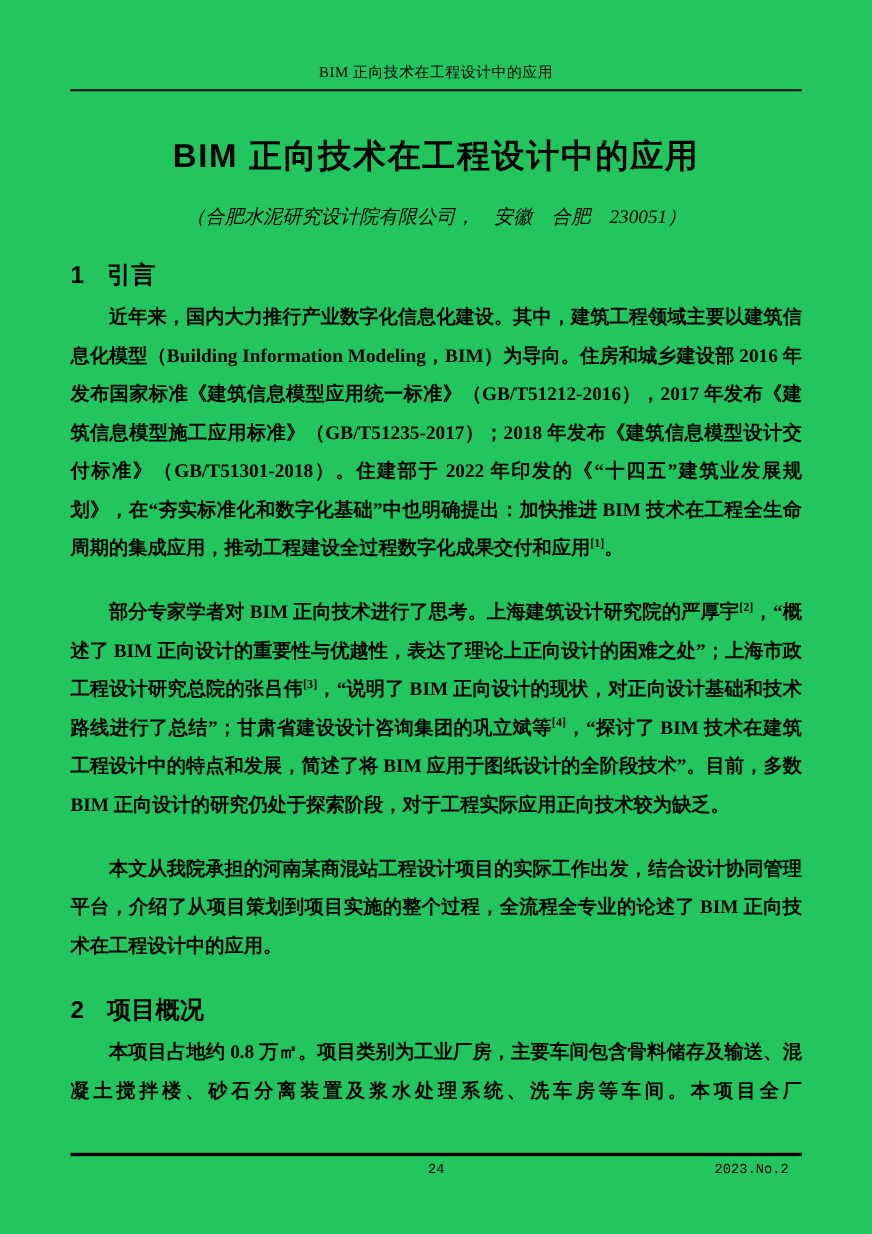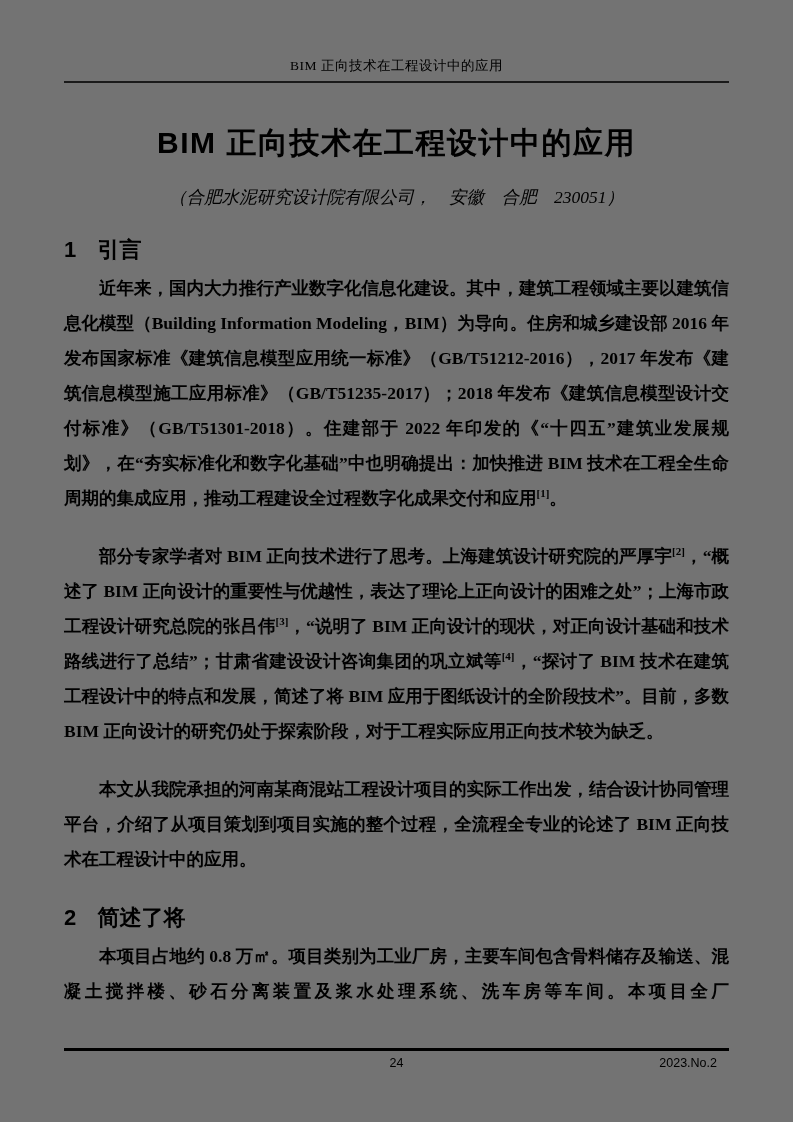--- a/index.html
+++ b/index.html
@@ -4,21 +4,21 @@
 <style>
   html, body {
     margin: 0;
     padding: 0;
     background: #ffffff;
   }
   .page {
     position: relative;
     width: 793px;
     height: 1122px;
-    background: #737373;
+    background: #22c55e;
     color: #000000;
     font-family: "Liberation Serif", "DejaVu Serif", serif;
     overflow: hidden;
     box-sizing: border-box;
   }
   .content {
     padding: 0 64px;
   }
   
   .running-title {
@@ -99,21 +99,21 @@
   }
   .footer-rule {
     border: none;
     border-top: 3px solid #000000;
     height: 0;
   }
   .footer-row {
     position: relative;
     height: 18px;
     margin-top: 3px;
-    font-family: Liberation Sans, sans-serif;
+    font-family: Liberation Mono, monospace;
     font-size: 12.5px;
     line-height: 18px;
   }
   .footer-page-num {
     position: absolute;
     left: 50%;
     transform: translateX(-50%);
   }
   .footer-issue {
     position: absolute;
@@ -141,21 +141,21 @@
     </h2>
 
     <p class="body-para first-after-heading"><span>近年来，国内大力推行产业数字化信息化建设。其中，建筑工程领域主要以建筑信息化模型（Building Information Modeling，BIM）为导向。住房和城乡建设部 2016 年发布国家标准《建筑信息模型应用统一标准》（GB/T51212-2016），2017 年发布《建筑信息模型施工应用标准》（GB/T51235-2017）；2018 年发布《建筑信息模型设计交付标准》（GB/T51301-2018）。住建部于 2022 年印发的《“十四五”建筑业发展规划》，在“夯实标准化和数字化基础”中也明确提出：加快推进 BIM 技术在工程全生命周期的集成应用，推动工程建设全过程数字化成果交付和应用</span><sup class="cite">[1]</sup><span>。</span></p>
 
     <p class="body-para"><span>部分专家学者对 BIM 正向技术进行了思考。上海建筑设计研究院的严厚宇</span><sup class="cite">[2]</sup><span>，“概述了 BIM 正向设计的重要性与优越性，表达了理论上正向设计的困难之处”；上海市政工程设计研究总院的张吕伟</span><sup class="cite">[3]</sup><span>，“说明了 BIM 正向设计的现状，对正向设计基础和技术路线进行了总结”；甘肃省建设设计咨询集团的巩立斌等</span><sup class="cite">[4]</sup><span>，“探讨了 BIM 技术在建筑工程设计中的特点和发展，简述了将 BIM 应用于图纸设计的全阶段技术”。目前，多数 BIM 正向设计的研究仍处于探索阶段，对于工程实际应用正向技术较为缺乏。</span></p>
 
     <p class="body-para">本文从我院承担的河南某商混站工程设计项目的实际工作出发，结合设计协同管理平台，介绍了从项目策划到项目实施的整个过程，全流程全专业的论述了 BIM 正向技术在工程设计中的应用。</p>
 
     <h2 class="section-heading">
       <span class="sec-num">2</span>
-      <span class="sec-title">简述了将</span>
+      <span class="sec-title">项目概况</span>
     </h2>
 
     <p class="body-para first-after-heading truncated">本项目占地约 0.8 万㎡。项目类别为工业厂房，主要车间包含骨料储存及输送、混凝土搅拌楼、砂石分离装置及浆水处理系统、洗车房等车间。本项目全厂</p>
 
   </div>
 
   <div class="footer">
     <div class="footer-rule"></div>
     <div class="footer-row">
       <span class="footer-page-num">24</span>

